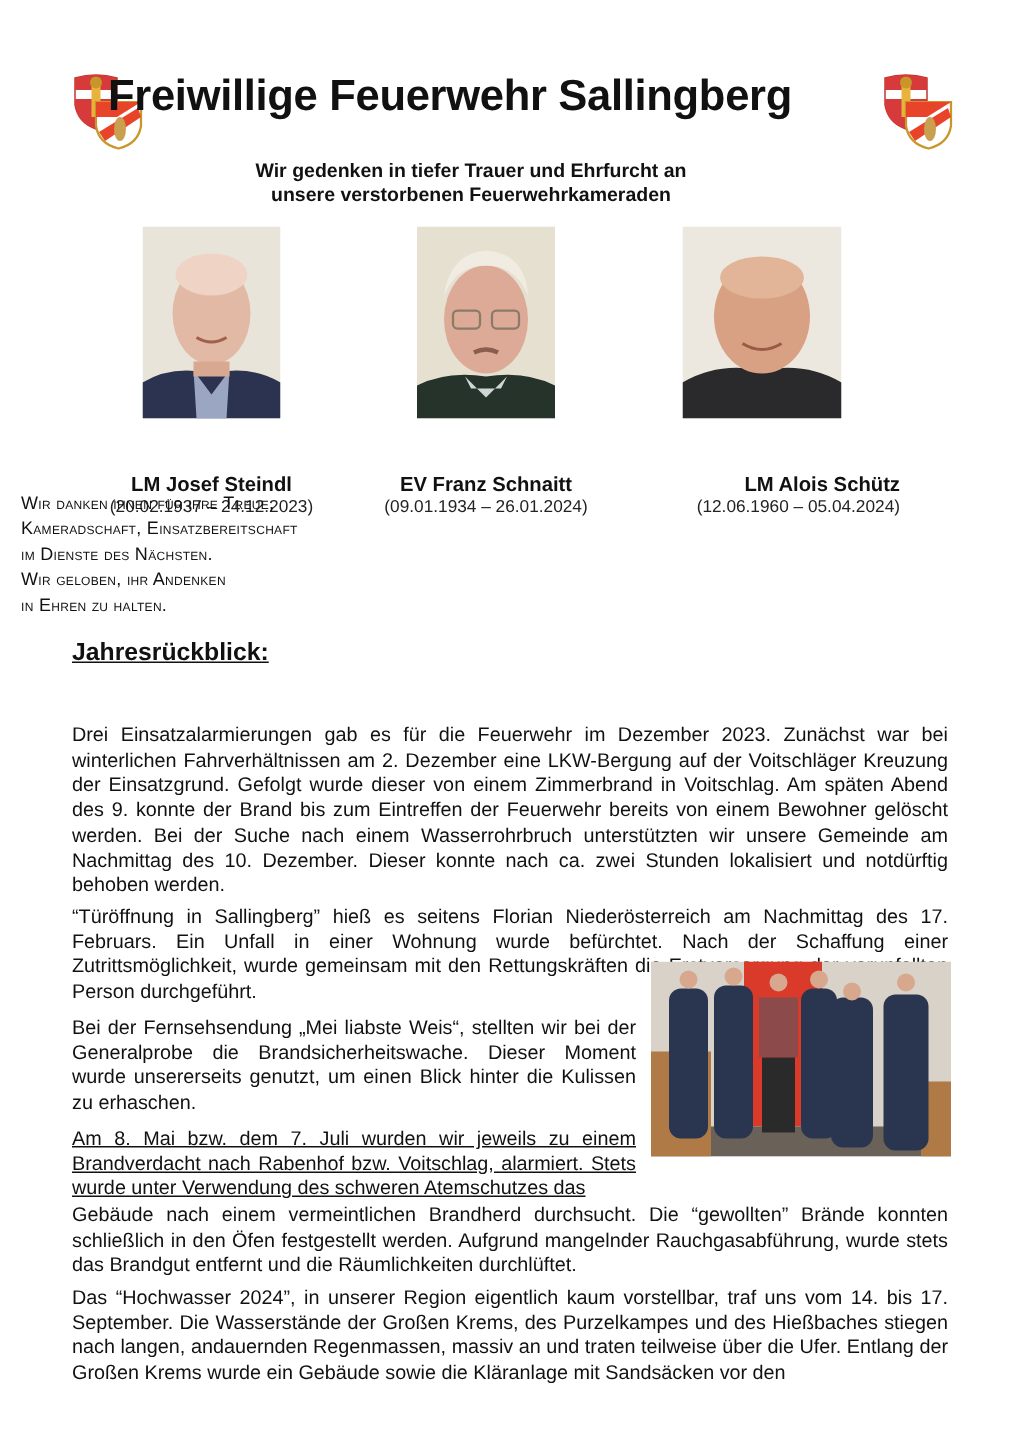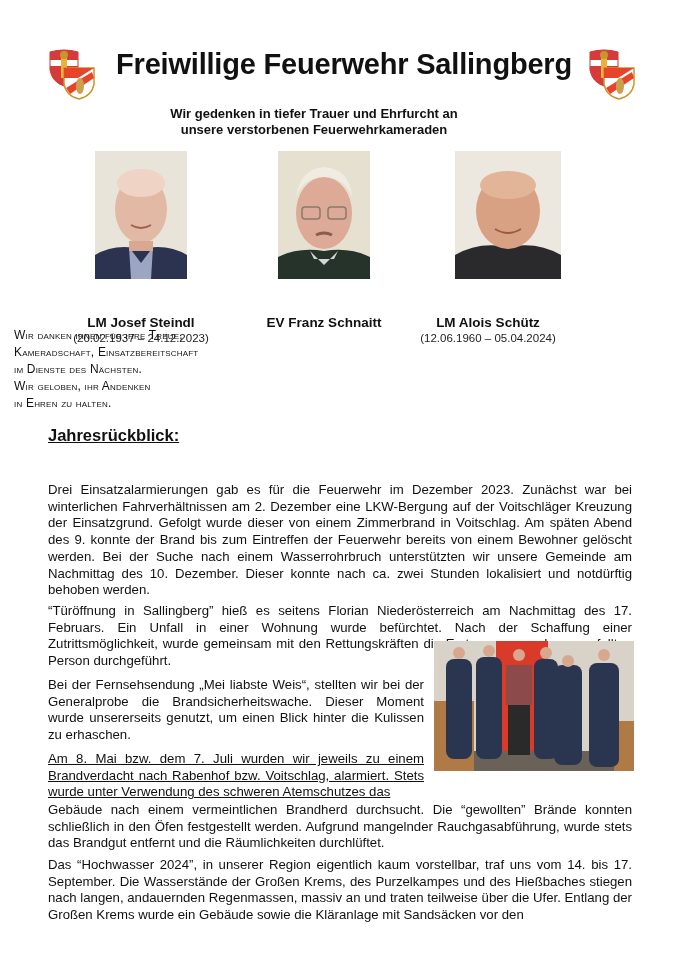--- a/index.html
+++ b/index.html
@@ -2,32 +2,32 @@
 <html><head>
 <meta charset="utf-8">
 <style>
   html, body { margin:0; padding:0; background:#fff; }
   body { width:682px; height:964px; position:relative; overflow:hidden;
          font-family:"Liberation Sans", sans-serif; color:#111; }
   .abs { position:absolute; }
   .crest { width:48px; height:52px; }
   #crest-left { left:48px; top:48px; }
   #crest-right { left:588px; top:48px; }
-  .title { left:0; width:600px; top:48px; text-align:center; font-weight:bold; font-size:29px; letter-spacing:-0.2px;margin-left:44px; }
+  .title { left:0; width:600px; top:48px; text-align:center; font-weight:bold; font-size:29px; letter-spacing:-0.2px; }
   .subtitle { left:0; width:628px; top:106px; text-align:center; font-weight:bold; font-size:13px; line-height:16px; }
   .photo { top:151px; width:92px; height:128px; overflow:hidden; }
   #photo-1 { left:95px; }
   #photo-2 { left:278px; }
   #photo-3 { left:455px; width:106px; }
   .cap { top:287px; width:200px; text-align:center;margin-top:28px; }
   .cap .name { font-weight:bold; font-size:13.5px; line-height:16px; }
   .cap .dates { font-size:11.5px; line-height:14px; color:#222; }
   #cap-1 { left:41px; }
   #cap-2 { left:224px; }
-  #cap-3 { left:388px; }
+  #cap-3 { left:400px;text-align:right; }
   .verse { left:14px; width:628px; top:327px; text-align:left; font-size:12px; line-height:17px; font-variant:small-caps; letter-spacing:0.2px; }
   .h2 { left:48px; top:426px; font-weight:bold; font-size:16.5px; text-decoration:underline; }
   .p { left:48px; width:584px; font-size:13.2px; line-height:16.7px; text-align:justify; hyphens:auto;margin-top:20px; }
   #p1 { top:462px; }
   #p2 { top:583px; }
   #p3 { top:657px; width:376px; }
   #p4 { top:731px; width:376px;text-decoration:underline; }
   #p5 { top:782px; }
   #p6 { top:837px; }
   .group-photo { left:434px; top:641px; width:200px; height:130px; overflow:hidden; }
@@ -90,20 +90,21 @@
   <ellipse cx="53" cy="34" rx="28" ry="14" fill="#e3b598"></ellipse>
   <path d="M40 78 Q53 86 66 78" stroke="#9b5a46" stroke-width="2" fill="none"></path>
 </svg>
 
 <div id="cap-1" class="abs cap">
   <div class="name">LM Josef Steindl</div>
   <div class="dates">(20.02.1937 – 24.12.2023)</div>
 </div>
 <div id="cap-2" class="abs cap">
   <div class="name">EV Franz Schnaitt</div>
+  <div class="dates">(09.01.1934 – 26.01.2024)</div>
 </div>
 <div id="cap-3" class="abs cap">
   <div class="name">LM Alois Schütz</div>
   <div class="dates">(12.06.1960 – 05.04.2024)</div>
 </div>
 
 <div class="abs verse">
   <div>Wir danken ihnen für ihre Treue,</div>
   <div>Kameradschaft, Einsatzbereitschaft</div>
   <div>im Dienste des Nächsten.</div>

